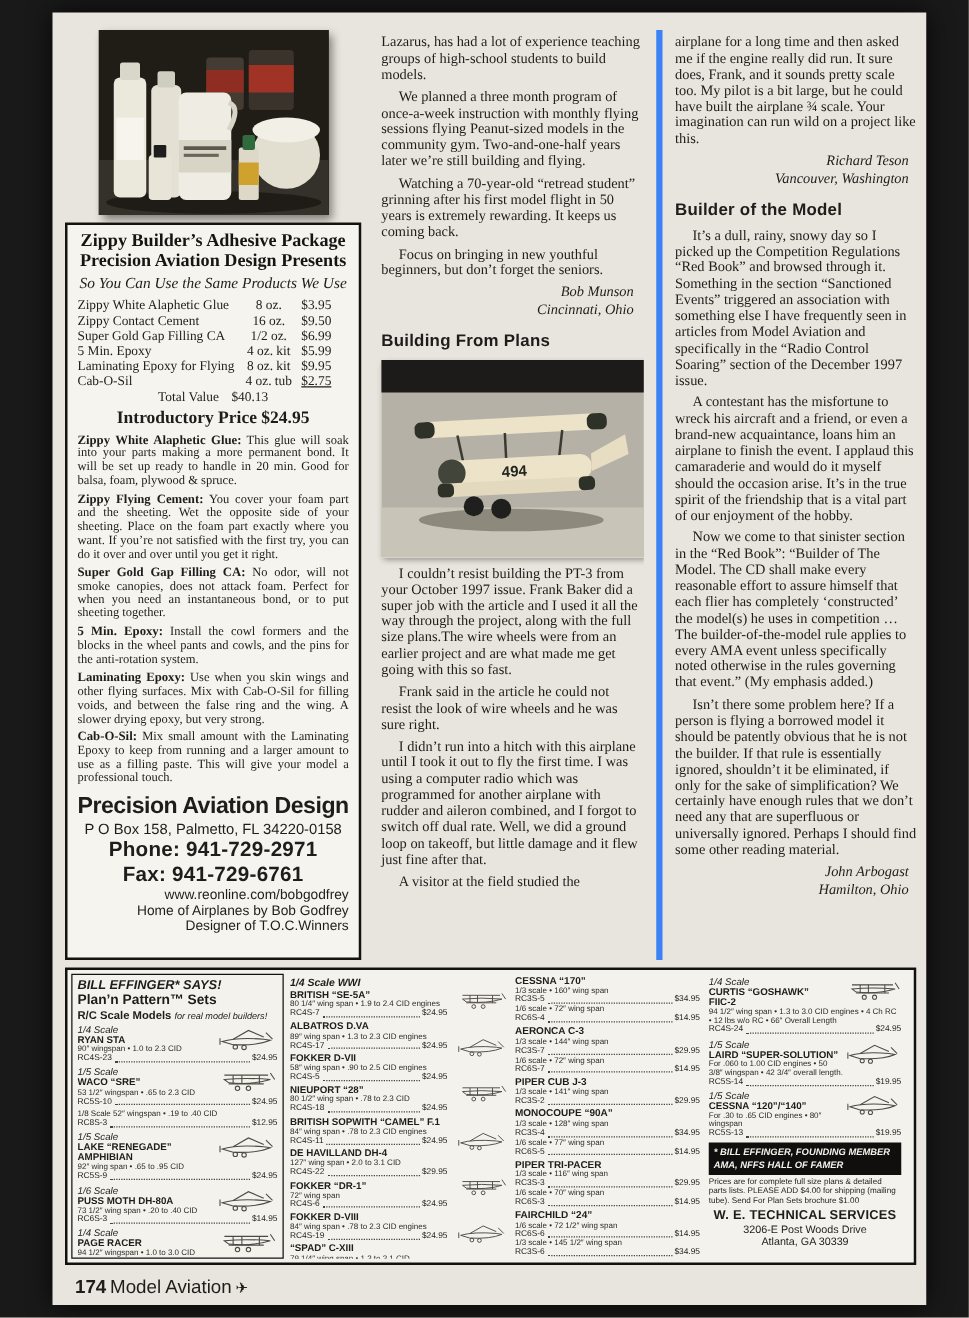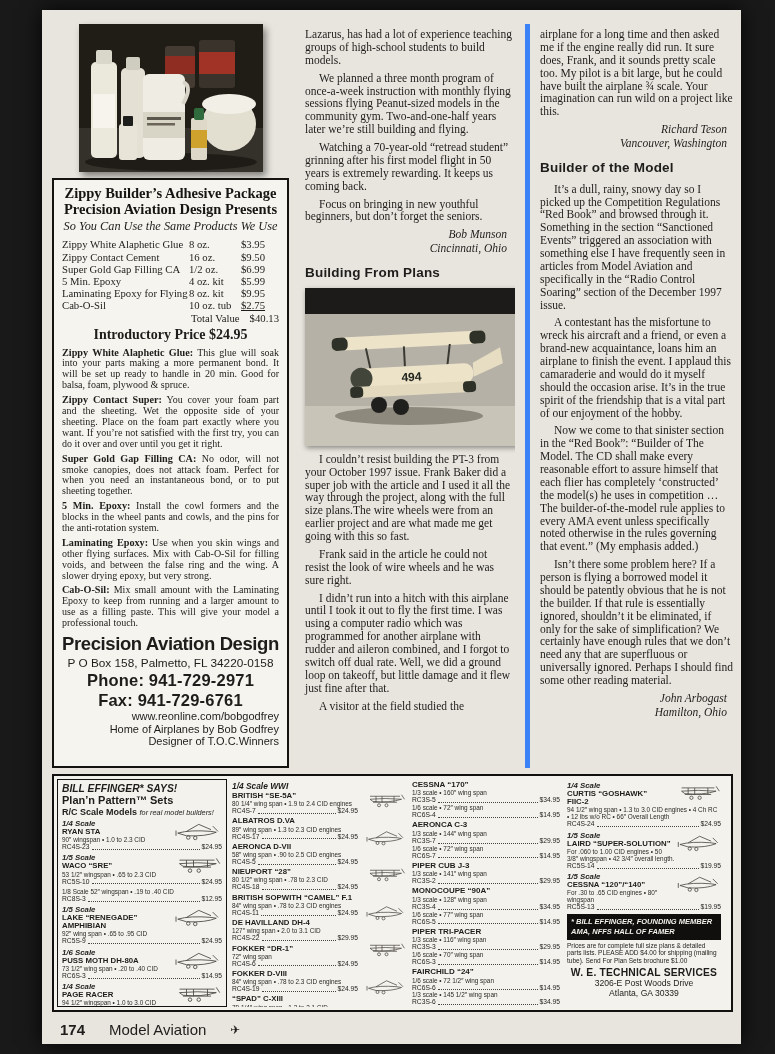--- a/index.html
+++ b/index.html
@@ -17,61 +17,61 @@
   .byline{font-family:"Liberation Serif",serif;font-style:italic;font-size:11.5px;text-align:right;margin:2px 6px 9px 0;line-height:1.2}
   .ahead{font-size:13.5px;font-weight:bold;margin:8px 0 8px;letter-spacing:.2px}
 
   
   .photo-products{width:184px;height:148px;margin:0 auto 6px;background:#1d1a15;box-shadow:3px 4px 7px rgba(0,0,0,.45)}
   .adbox{flex:1;border:2px solid #14130f;background:#f6f4ee;padding:5px 8px 4px;overflow:hidden}
   .adtitle{font-family:"Liberation Serif",serif;font-weight:bold;font-size:14.5px;text-align:center;line-height:1.12;color:#161513}
   .adtag{font-family:"Liberation Serif",serif;font-style:italic;font-size:12.3px;text-align:center;margin:2px 0 4px}
   .prow{display:flex;font-family:"Liberation Serif",serif;font-size:10.7px;line-height:1.14}
   .prow .pi{flex:1;white-space:nowrap;overflow:hidden}
-  .prow .ps{width:52px;text-align:left;white-space:nowrap}
+  .prow .ps{width:52px;text-align:center;white-space:nowrap}
   .prow .pp{width:38px;text-align:left}
   .pp.u{text-decoration:underline}
-  .totrow{display:flex;justify-content:flex-end;gap:10px;font-family:"Liberation Serif",serif;font-size:10.7px}
+  .totrow{display:flex;justify-content:center;gap:10px;font-family:"Liberation Serif",serif;font-size:10.7px}
   .intro{font-family:"Liberation Serif",serif;font-weight:bold;font-size:14px;text-align:center;margin:3px 0 4px}
   .desc{font-family:"Liberation Serif",serif;font-size:10px;line-height:1.09;text-align:justify;margin-bottom:3px}
   .desc b{font-size:10.2px}
   .adcompany{font-size:18.5px;font-weight:bold;text-align:center;margin-top:4px;letter-spacing:-.4px}
   .adaddr{font-size:11.8px;text-align:center;margin-top:1px}
   .adphone{font-size:16.5px;font-weight:bold;text-align:center;margin-top:1px;letter-spacing:.2px}
   .adweb,.adsmall{font-size:11px;text-align:right;line-height:1.15}
 
   
   .photo-biplane{width:214px;height:158px;margin:0 0 7px;box-shadow:1px 2px 5px rgba(0,0,0,.4)}
 
   
   .bottom-ad{margin-top:6px;height:238px;border:2px solid #121110;background:#f4f2ec;display:flex;padding:3px;gap:4px}
   .ba1{width:170px;border:1.5px solid #141312;padding:3px 4px;overflow:hidden}
   .bah1{font-size:10.3px;font-weight:bold;font-style:italic}
   .bah2{font-size:11px;font-weight:bold;margin-bottom:1px}
   .bah3{font-size:9px;font-weight:bold;margin-bottom:2px}
   .bah3 .bah3b{font-weight:normal;font-style:italic;font-size:7.3px}
   .ba-entry{margin-bottom:2.5px;overflow:hidden}
   .ba-entry svg.sk{float:right;margin:1px 0 0 2px}
-  .bascale{font-size:7.8px;font-weight:bold;font-style:italic}
+  .bascale{font-size:7.8px;font-weight:normal;font-style:italic}
   .baname{font-size:7.8px;font-weight:bold;line-height:1.05}
   .baspecs{font-size:6.4px;line-height:1.1;color:#2b2a27}
   .baorder{display:flex;font-size:6.7px;align-items:flex-end;line-height:1.15}
   .baorder .dots{flex:1;border-bottom:1px dotted #45443f;margin:0 2px 1px}
   .ba2{width:128px;padding:2px 1px;overflow:hidden}
   .bacolhead{font-size:8.4px;font-weight:bold;font-style:italic;margin-bottom:1px}
   .basket{width:44px;display:flex;flex-direction:column;justify-content:space-around;align-items:center;padding:2px 0}
   .ba3{width:150px;padding:2px 1px;overflow:hidden}
   .ba3 .baname{font-size:8px}
   .ba4{width:158px;padding:2px 2px;overflow:hidden}
   .bafounder{background:#100f0e;color:#f3f1ea;font-size:7.5px;font-weight:bold;font-style:italic;padding:3px 4px;margin:3px 0 2px;line-height:1.3}
   .baship{font-size:6.5px;line-height:1.18}
   .bacompany{font-size:10.3px;font-weight:bold;text-align:center;margin-top:2px;letter-spacing:.2px}
   .baaddr{font-size:8.6px;text-align:center;line-height:1.2}
 
-  .footer{display:flex;align-items:baseline;gap:24px;margin:9px 0 0 8px}
+  .footer{display:flex;align-items:baseline;gap:3px;margin:9px 0 0 8px}
   .fpage{font-size:15px;font-weight:bold}
   .fmag{font-size:15px}
   .fplane{font-size:12px;align-self:center}
   .hidden-defs{position:absolute;width:0;height:0;overflow:hidden}
 </style>
 </head>
 <body>
 
 <svg class="hidden-defs" aria-hidden="true">
   <defs>
@@ -158,33 +158,33 @@
               <span class="ps">4 oz. kit</span>
               <span class="pp">$5.99</span>
             </div>
           <div class="prow">
               <span class="pi">Laminating Epoxy for Flying Surfaces</span>
               <span class="ps">8 oz. kit</span>
               <span class="pp">$9.95</span>
             </div>
           <div class="prow">
               <span class="pi">Cab-O-Sil</span>
-              <span class="ps">10 oz. tub</span>
+              <span class="ps">4 oz. tub</span>
               <span class="pp u">$2.75</span>
             </div>
           <div class="totrow">
               <span>Total Value</span>
               <span>$40.13</span>
             </div>
         </div>
 
         <div class="intro">Introductory Price $24.95</div>
 
         <p class="desc"><b>Zippy White Alaphetic Glue:</b> <span>This glue will soak into your parts making a more permanent bond. It will be set up ready to handle in 20 min. Good for balsa, foam, plywood &amp; spruce.</span></p>
-        <p class="desc"><b>Zippy Contact Super:</b> <span>You cover your foam part and the sheeting. Wet the opposite side of your sheeting. Place on the foam part exactly where you want. If you’re not satisfied with the first try, you can do it over and over until you get it right.</span></p>
+        <p class="desc"><b>Zippy Flying Cement:</b> <span>You cover your foam part and the sheeting. Wet the opposite side of your sheeting. Place on the foam part exactly where you want. If you’re not satisfied with the first try, you can do it over and over until you get it right.</span></p>
         <p class="desc"><b>Super Gold Gap Filling CA:</b> <span>No odor, will not smoke canopies, does not attack foam. Perfect for when you need an instantaneous bond, or to put sheeting together.</span></p>
         <p class="desc"><b>5 Min. Epoxy:</b> <span>Install the cowl formers and the blocks in the wheel pants and cowls, and the pins for the anti-rotation system.</span></p>
         <p class="desc"><b>Laminating Epoxy:</b> <span>Use when you skin wings and other flying surfaces. Mix with Cab-O-Sil for filling voids, and between the false ring and the wing. A slower drying epoxy, but very strong.</span></p>
         <p class="desc"><b>Cab-O-Sil:</b> <span>Mix small amount with the Laminating Epoxy to keep from running and a larger amount to use as a filling paste. This will give your model a professional touch.</span></p>
 
         <div class="adcompany">Precision Aviation Design</div>
         <div class="adaddr">P O Box 158, Palmetto, FL 34220-0158</div>
         <div class="adphone">Phone: 941-729-2971</div>
         <div class="adphone">Fax: 941-729-6761</div>
         <div class="adweb">www.reonline.com/bobgodfrey</div>
@@ -349,21 +349,21 @@
       <div class="ba-entry">
         <div class="baname">ALBATROS D.VA</div>
         <div class="baspecs">89″ wing span • 1.3 to 2.3 CID engines</div>
         <div class="baorder">
             <span>RC4S-17</span>
             <span class="dots"></span>
             <span>$24.95</span>
           </div>
       </div>
       <div class="ba-entry">
-        <div class="baname">AERONCA D-VII</div>
+        <div class="baname">FOKKER D-VII</div>
         <div class="baspecs">58″ wing span • .90 to 2.5 CID engines</div>
         <div class="baorder">
             <span>RC4S-5</span>
             <span class="dots"></span>
             <span>$24.95</span>
           </div>
       </div>
       <div class="ba-entry">
         <div class="baname">NIEUPORT “28”</div>
         <div class="baspecs">80 1/2″ wing span • .78 to 2.3 CID</div>

